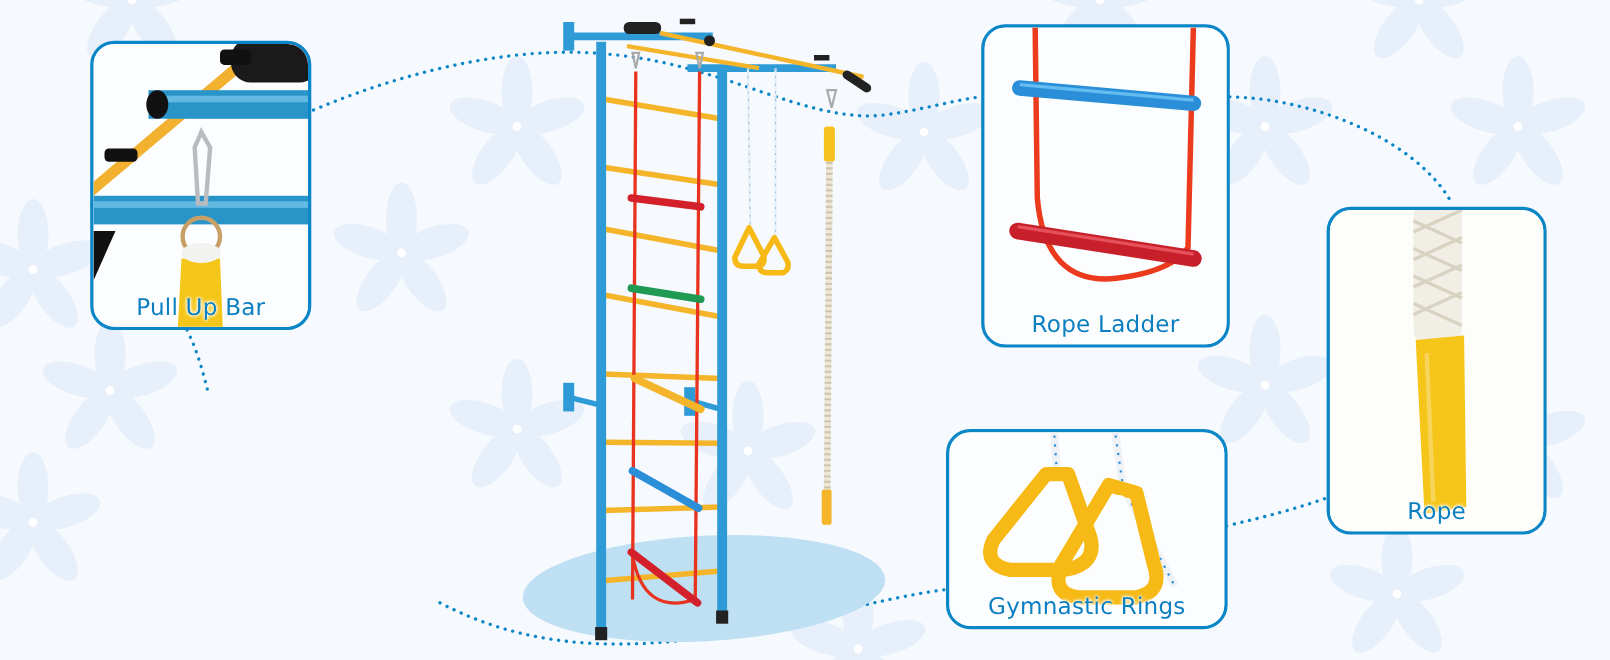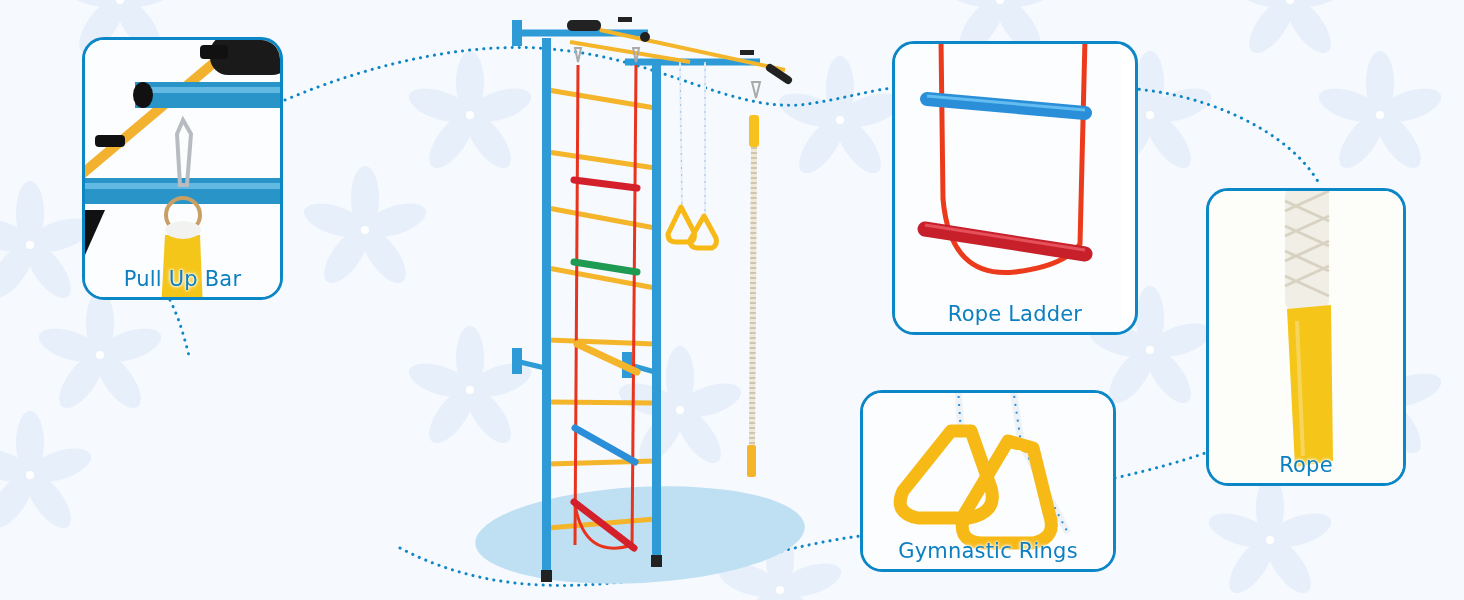--- a/index.html
+++ b/index.html
@@ -163,21 +163,21 @@
       <path d="M-5 170 L 20 170 L 0 215 Z" fill="#111"></path>
       <path d="M98 80 L 92 94 L 95 145 L 102 145 L 106 94 Z" fill="none" stroke="#b8bcc0" stroke-width="4"></path>
       <circle cx="98" cy="175" r="17" fill="none" stroke="#c8a066" stroke-width="4"></circle>
       <path d="M80 195 L 115 195 L 118 270 L 76 270 Z" fill="#f5c61a"></path>
       <ellipse cx="98" cy="190" rx="18" ry="9" fill="#f2f2f0"></ellipse>
     </svg>
     <div class="card-label">Pull Up Bar</div>
   </div>
 
 
-  <div class="card" style="left:892px; top:22px; width:246px; height:294px;margin-top:19px;">
+  <div class="card" style="left:892px; top:22px; width:226px; height:294px;">
     <svg width="226" height="294">
       <rect x="0" y="0" width="226" height="294" fill="#fbfdff"></rect>
       <path d="M46 -5 L 48 155 Q 55 235, 120 228 Q 170 222, 185 200 L 190 -5" fill="none" stroke="#ec3b1c" stroke-width="5"></path>
       <line x1="32" y1="55" x2="190" y2="69" stroke="#2a8fd8" stroke-width="14" stroke-linecap="round"></line>
       <line x1="32" y1="55" x2="190" y2="69" stroke="#64bdf0" stroke-width="3" transform="translate(0,-3)"></line>
       <line x1="30" y1="185" x2="190" y2="210" stroke="#c8202b" stroke-width="15" stroke-linecap="round"></line>
       <line x1="30" y1="185" x2="190" y2="210" stroke="#e5505a" stroke-width="3" transform="translate(0,-4)"></line>
     </svg>
     <div class="card-label">Rope Ladder</div>
   </div>

